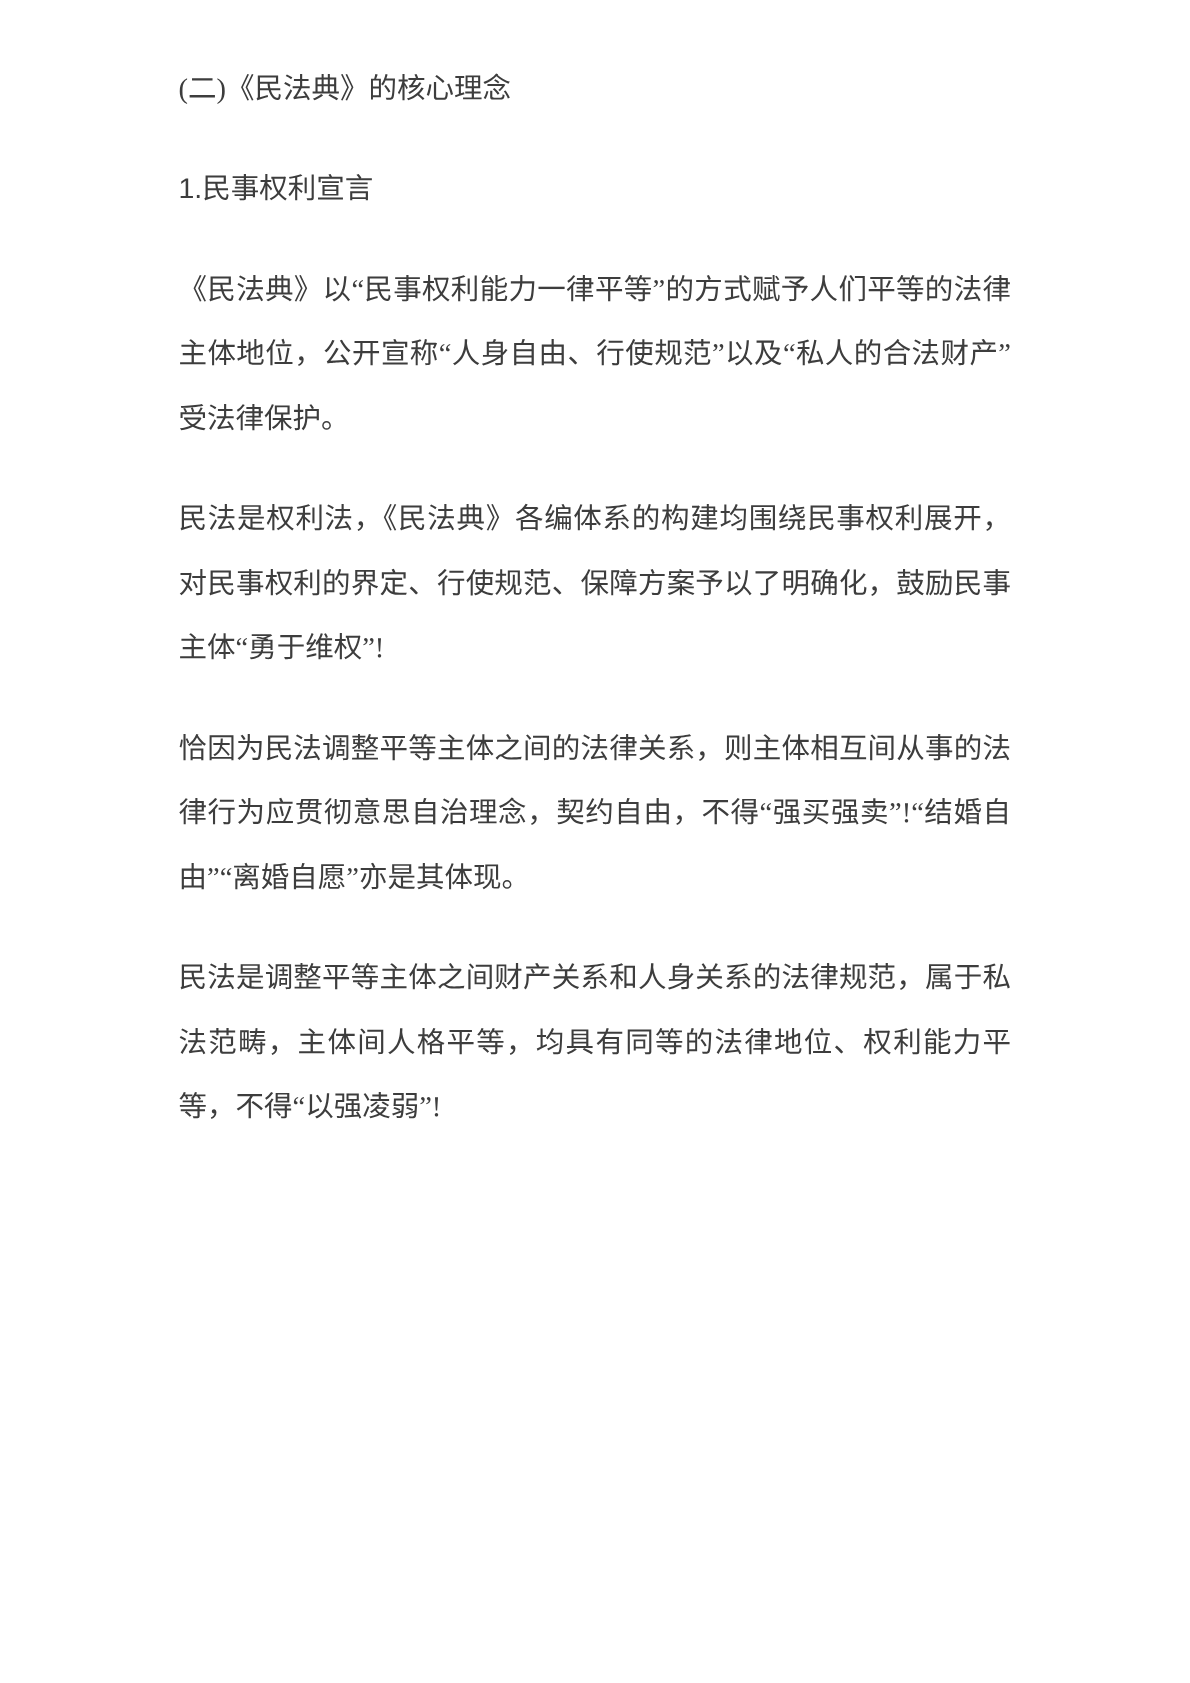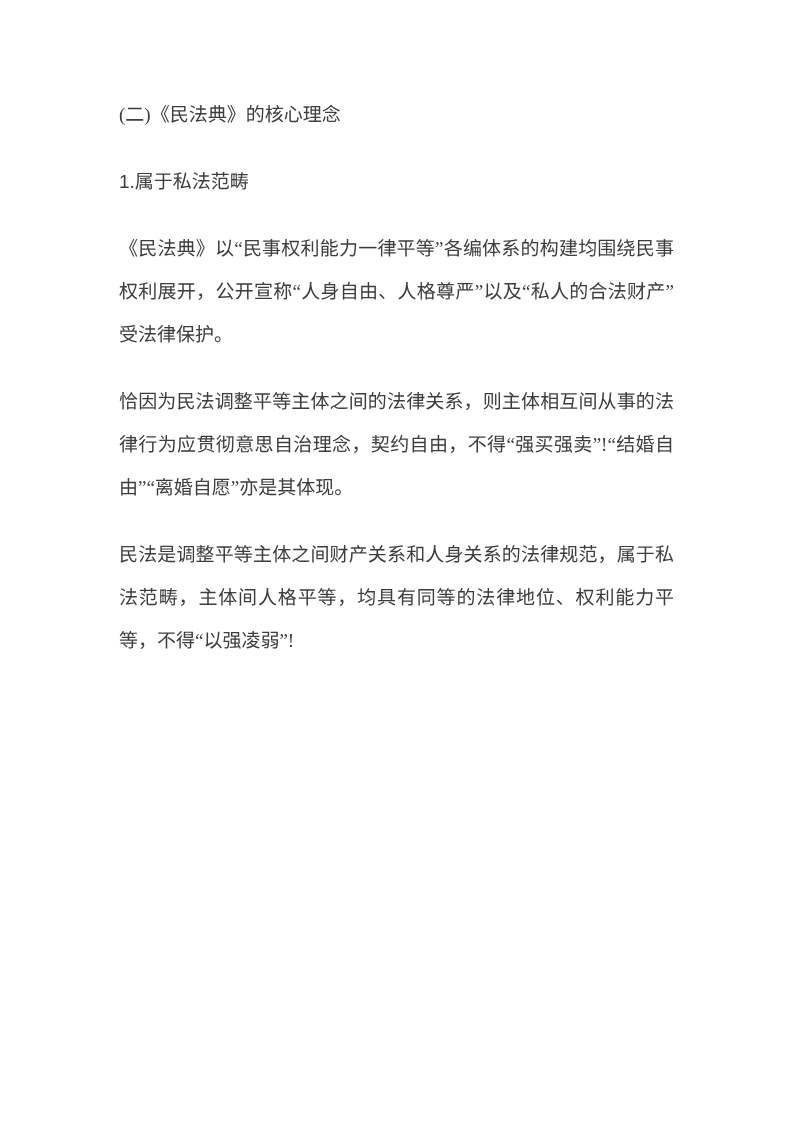--- a/index.html
+++ b/index.html
@@ -11,21 +11,21 @@
     body {
       width: 793px;
       height: 1122px;
       overflow: hidden;
       font-family: "Liberation Serif", "DejaVu Serif", serif;
     }
     .doc-page {
       box-sizing: border-box;
       width: 793px;
       height: 1122px;
-      padding: 93px 119px 0 119px;
+      padding: 38px 119px 0 119px;
       background: #ffffff;
       color: #3d3d3d;
     }
     .blk {
       margin: 0 0 24px 0;
       font-size: 19px;
       line-height: 43px;
       font-weight: normal;
       color: #3d3d3d;
       word-break: break-all;
@@ -43,23 +43,24 @@
     }
   </style>
 </head>
 <body>
 
 <div class="doc-page">
 
   <h2 class="blk heading"><span>(二)《民法典》的核心理念</span></h2>
 
 
-  <h3 class="blk heading"><span class="num">1.</span><span>属于私法范畴</span></h3>
+  <h3 class="blk heading"><span class="num">1.</span><span>民事权利宣言</span></h3>
 
-  <p class="blk para">《民法典》以“民事权利能力一律平等”各编体系的构建均围绕民事权利展开，公开宣称“人身自由、人格尊严”以及“私人的合法财产”受法律保护。</p>
+  <p class="blk para">《民法典》以“民事权利能力一律平等”的方式赋予人们平等的法律主体地位，公开宣称“人身自由、行使规范”以及“私人的合法财产”受法律保护。</p>
 
+  <p class="blk para">民法是权利法，《民法典》各编体系的构建均围绕民事权利展开，对民事权利的界定、行使规范、保障方案予以了明确化，鼓励民事主体“勇于维权”!</p>
 
 
   <p class="blk para">恰因为民法调整平等主体之间的法律关系，则主体相互间从事的法律行为应贯彻意思自治理念，契约自由，不得“强买强卖”!“结婚自由”“离婚自愿”亦是其体现。</p>
 
   <p class="blk para">民法是调整平等主体之间财产关系和人身关系的法律规范，属于私法范畴，主体间人格平等，均具有同等的法律地位、权利能力平等，不得“以强凌弱”!</p>
 
 </div>
 
 </body></html>

